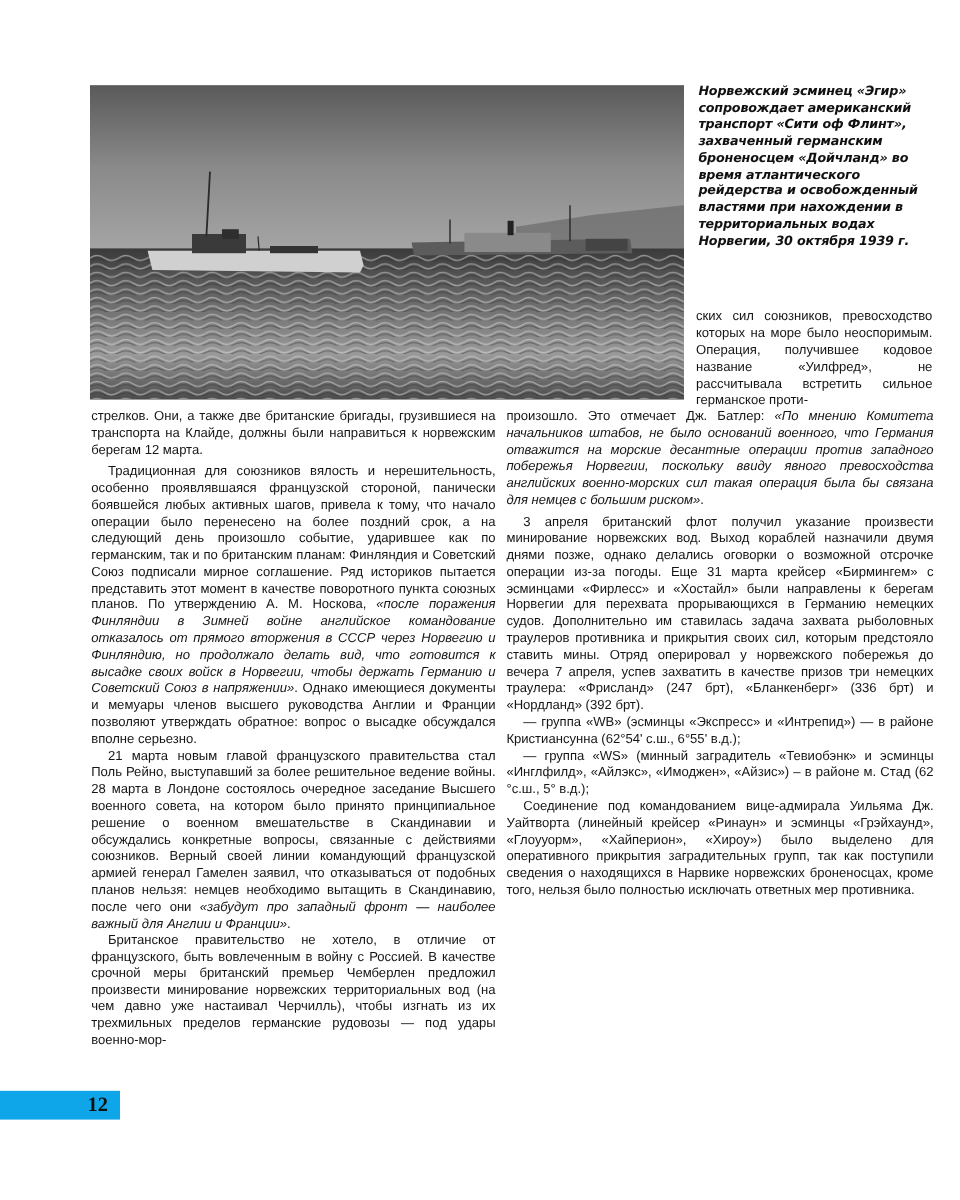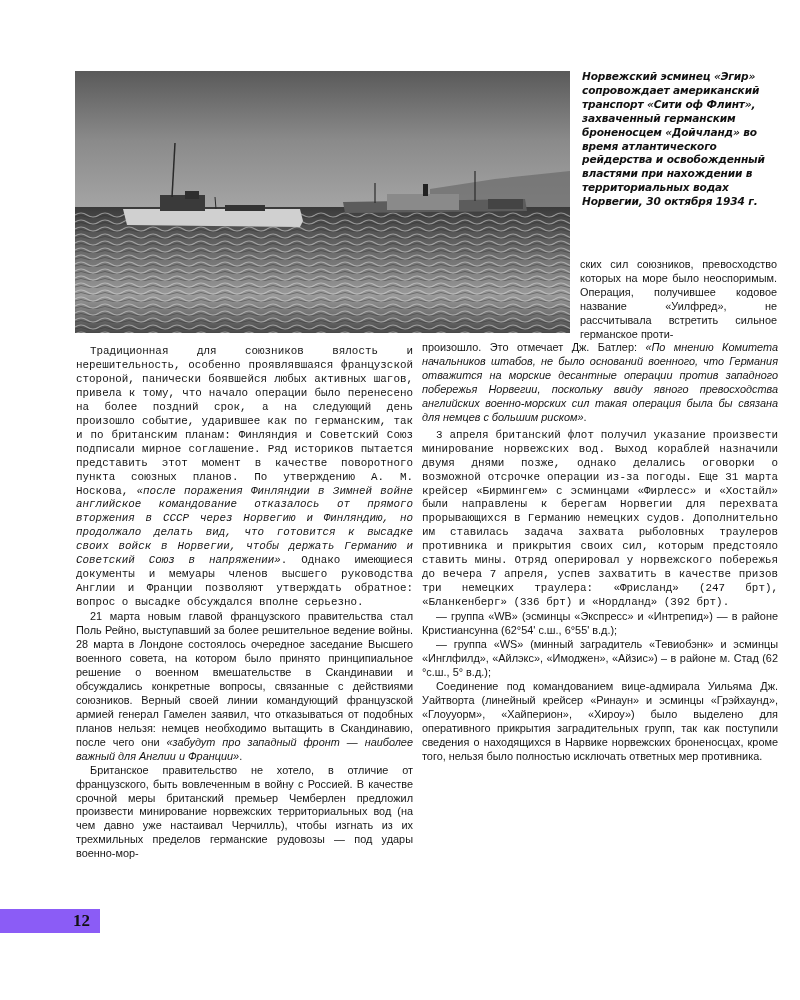--- a/index.html
+++ b/index.html
@@ -7,26 +7,26 @@
          font-family: "Liberation Sans", "DejaVu Sans", sans-serif; color: #1a1a1a; }
   .photo { position: absolute; left: 75px; top: 71px; width: 495px; height: 262px; overflow: hidden;
            background: #6f6f6f; }
   .photo svg { display: block; width: 100%; height: 100%; }
   .caption { position: absolute; left: 582px; top: 70px; width: 200px;
              font-family: "DejaVu Sans", sans-serif; font-weight: bold; font-style: italic;
              font-size: 10.6px; line-height: 13.9px; color: #111; letter-spacing: -0.15px; }
   .text { font-size: 10.9px; line-height: 13.95px; text-align: justify; color: #151515; }
   .text p { margin: 0; }
   .text p.ind { text-indent: 14px; }
-  .text p.gap { margin-top: 4px; font-family: Liberation Mono, monospace; }
+  .text p.gap { margin-top: 4px; }
   .text i { font-style: italic; }
   .col-right-top { position: absolute; left: 580px; top: 258px; width: 197px; }
   .col-left { position: absolute; left: 76px; top: 341px; width: 337px; }
   .col-right { position: absolute; left: 422px; top: 341px; width: 356px; }
-  .page-num-box { position: absolute; left: 0; top: 909px; width: 100px; height: 24px; background: #8b5cf6; }
+  .page-num-box { position: absolute; left: 0; top: 909px; width: 100px; height: 24px; background: #0ea5e9; }
   .page-num { position: absolute; right: 10px; top: 2px; font-family: "Liberation Serif", serif;
               font-weight: bold; font-size: 17px; color: #111; }
 </style>
 </head>
 <body>
 
 <div class="photo">
   <svg viewBox="0 0 495 262" preserveAspectRatio="none">
     <defs>
       <linearGradient id="sky" x1="0" y1="0" x2="0" y2="1">
@@ -61,27 +61,28 @@
       <path d="M268 131 L450 128 L452 140 L270 142 Z" fill="#5c5c5c"></path>
       <rect x="312" y="123" width="72" height="16" fill="#8a8a8a"></rect>
       <rect x="348" y="113" width="5" height="12" fill="#222"></rect>
       <line x1="300" y1="112" x2="300" y2="132" stroke="#2a2a2a" stroke-width="1.2"></line>
       <line x1="400" y1="100" x2="400" y2="130" stroke="#2a2a2a" stroke-width="1.2"></line>
       <rect x="413" y="128" width="35" height="10" fill="#444"></rect>
     </g>
   </svg>
 </div>
 
-<div class="caption">Норвежский эсминец «Эгир» сопровождает американский транспорт «Сити оф Флинт», захваченный германским броненосцем «Дойчланд» во время атлантического рейдерства и освобожденный властями при нахождении в территориальных водах Норвегии, 30 октября 1934 г.</div>
+<div class="caption">Норвежский эсминец «Эгир» сопровождает американский транспорт «Сити оф Флинт», захваченный германским броненосцем «Дойчланд» во время атлантического рейдерства и освобожденный властями при нахождении в территориальных водах Норвегии, 30 октября 1939 г.</div>
 
 <div class="text col-right-top">
   <p>ских сил союзников, превосходство которых на море было неоспоримым. Операция, получившее кодовое название «Уилфред», не рассчитывала встретить сильное германское проти-</p>
 </div>
 
 <div class="text col-left">
+  <p>стрелков. Они, а также две британские бригады, грузившиеся на транспорта на Клайде, должны были направиться к норвежским берегам 12 марта.</p>
   <p class="ind gap"><span>Традиционная для союзников вялость и нерешительность, особенно проявлявшаяся французской стороной, панически боявшейся любых активных шагов, привела к тому, что начало операции было перенесено на более поздний срок, а на следующий день произошло событие, ударившее как по германским, так и по британским планам: Финляндия и Советский Союз подписали мирное соглашение. Ряд историков пытается представить этот момент в качестве поворотного пункта союзных планов. По утверждению А. М. Носкова, </span><i>«после поражения Финляндии в Зимней войне английское командование отказалось от прямого вторжения в СССР через Норвегию и Финляндию, но продолжало делать вид, что готовится к высадке своих войск в Норвегии, чтобы держать Германию и Советский Союз в напряжении»</i><span>. Однако имеющиеся документы и мемуары членов высшего руководства Англии и Франции позволяют утверждать обратное: вопрос о высадке обсуждался вполне серьезно.</span></p>
   <p class="ind"><span>21 марта новым главой французского правительства стал Поль Рейно, выступавший за более решительное ведение войны. 28 марта в Лондоне состоялось очередное заседание Высшего военного совета, на котором было принято принципиальное решение о военном вмешательстве в Скандинавии и обсуждались конкретные вопросы, связанные с действиями союзников. Верный своей линии командующий французской армией генерал Гамелен заявил, что отказываться от подобных планов нельзя: немцев необходимо вытащить в Скандинавию, после чего они </span><i>«забудут про западный фронт — наиболее важный для Англии и Франции»</i><span>.</span></p>
   <p class="ind">Британское правительство не хотело, в отличие от французского, быть вовлеченным в войну с Россией. В качестве срочной меры британский премьер Чемберлен предложил произвести минирование норвежских территориальных вод (на чем давно уже настаивал Черчилль), чтобы изгнать из их трехмильных пределов германские рудовозы — под удары военно-мор-</p>
 </div>
 
 <div class="text col-right">
   <p><span>произошло. Это отмечает Дж. Батлер: </span><i>«По мнению Комитета начальников штабов, не было оснований военного, что Германия отважится на морские десантные операции против западного побережья Норвегии, поскольку ввиду явного превосходства английских военно-морских сил такая операция была бы связана для немцев с большим риском»</i><span>.</span></p>
   <p class="ind gap">3 апреля британский флот получил указание произвести минирование норвежских вод. Выход кораблей назначили двумя днями позже, однако делались оговорки о возможной отсрочке операции из-за погоды. Еще 31 марта крейсер «Бирмингем» с эсминцами «Фирлесс» и «Хостайл» были направлены к берегам Норвегии для перехвата прорывающихся в Германию немецких судов. Дополнительно им ставилась задача захвата рыболовных траулеров противника и прикрытия своих сил, которым предстояло ставить мины. Отряд оперировал у норвежского побережья до вечера 7 апреля, успев захватить в качестве призов три немецких траулера: «Фрисланд» (247 брт), «Бланкенберг» (336 брт) и «Нордланд» (392 брт).</p>
   <p class="ind">— группа «WB» (эсминцы «Экспресс» и «Интрепид») — в районе Кристиансунна (62°54' с.ш., 6°55' в.д.);</p>
   <p class="ind">— группа «WS» (минный заградитель «Тевиобэнк» и эсминцы «Инглфилд», «Айлэкс», «Имоджен», «Айзис») – в районе м. Стад (62 °с.ш., 5° в.д.);</p>

